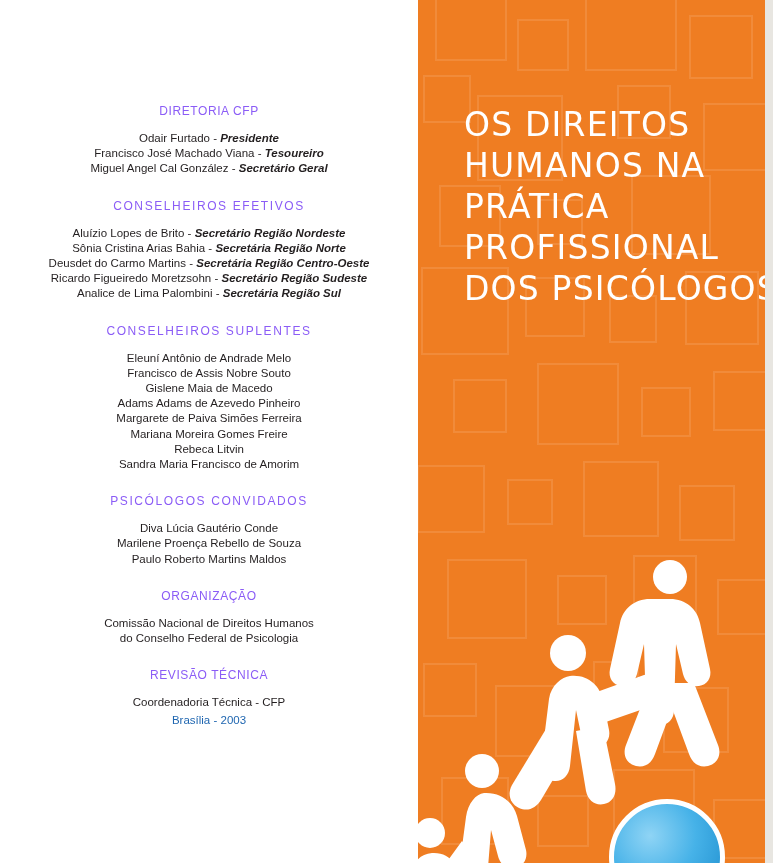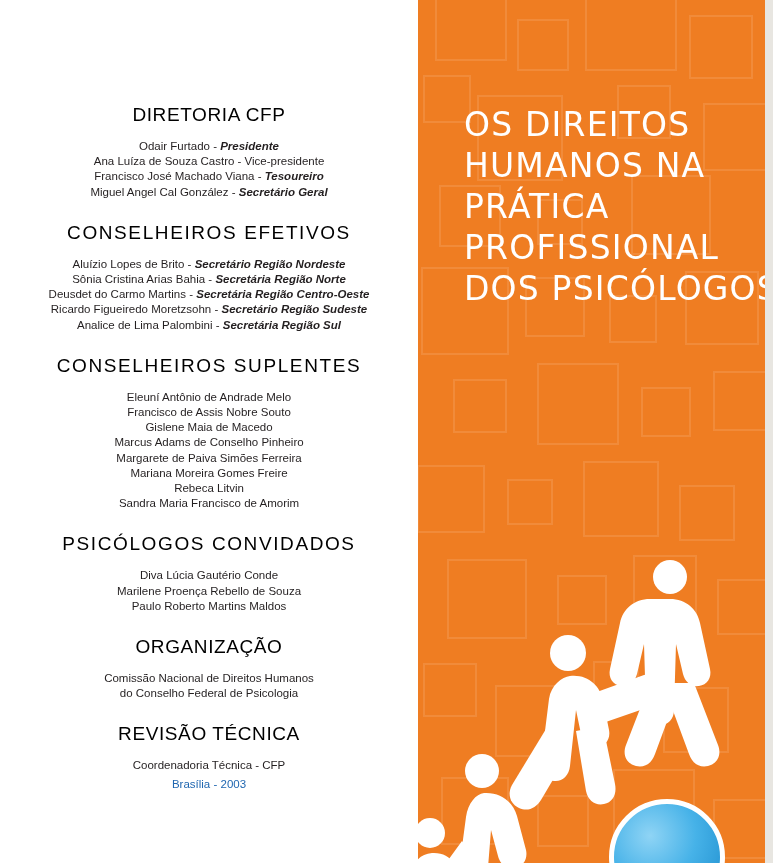--- a/index.html
+++ b/index.html
@@ -28,22 +28,22 @@
     height: 863px;
     background: #ffffff;
     box-sizing: border-box;
     padding: 104px 30px 0 30px;
     text-align: center;
   }
   .section {
     margin: 0 0 4px 0;
   }
   .section-title {
-    color: #000000;
-    font-size: 19px;
+    color: #8b5cf6;
+    font-size: 12px;
     letter-spacing: 0.6px;
     margin: 0 0 13px 0;
     font-weight: normal;
   }
   .section-title.wide {
     letter-spacing: 1.6px;
   }
   .names {
     color: #231f20;
     font-size: 11.5px;
@@ -119,21 +119,20 @@
 <body>
 
 <div class="page">
 
   <div class="left-panel">
 
     <div class="section">
       <div class="section-title">DIRETORIA CFP</div>
       <div class="names">
         <div><span>Odair Furtado - </span><b>Presidente</b></div>
-        <div><span>Ana Luíza de Souza Castro - Vice-presidente</span></div>
         <div><span>Francisco José Machado Viana - </span><b>Tesoureiro</b></div>
         <div><span>Miguel Angel Cal González - </span><b>Secretário Geral</b></div>
       </div>
     </div>
 
     <div class="gap-md"></div>
 
     <div class="section">
       <div class="section-title wide">CONSELHEIROS EFETIVOS</div>
       <div class="names">
@@ -146,21 +145,21 @@
     </div>
 
     <div class="gap-md"></div>
 
     <div class="section">
       <div class="section-title wide">CONSELHEIROS SUPLENTES</div>
       <div class="names">
         <div>Eleuní Antônio de Andrade Melo</div>
         <div>Francisco de Assis Nobre Souto</div>
         <div>Gislene Maia de Macedo</div>
-        <div>Marcus Adams de Conselho Pinheiro</div>
+        <div>Adams Adams de Azevedo Pinheiro</div>
         <div>Margarete de Paiva Simões Ferreira</div>
         <div>Mariana Moreira Gomes Freire</div>
         <div>Rebeca Litvin</div>
         <div>Sandra Maria Francisco de Amorim</div>
       </div>
     </div>
 
     <div class="gap-md"></div>
 
     <div class="section">

